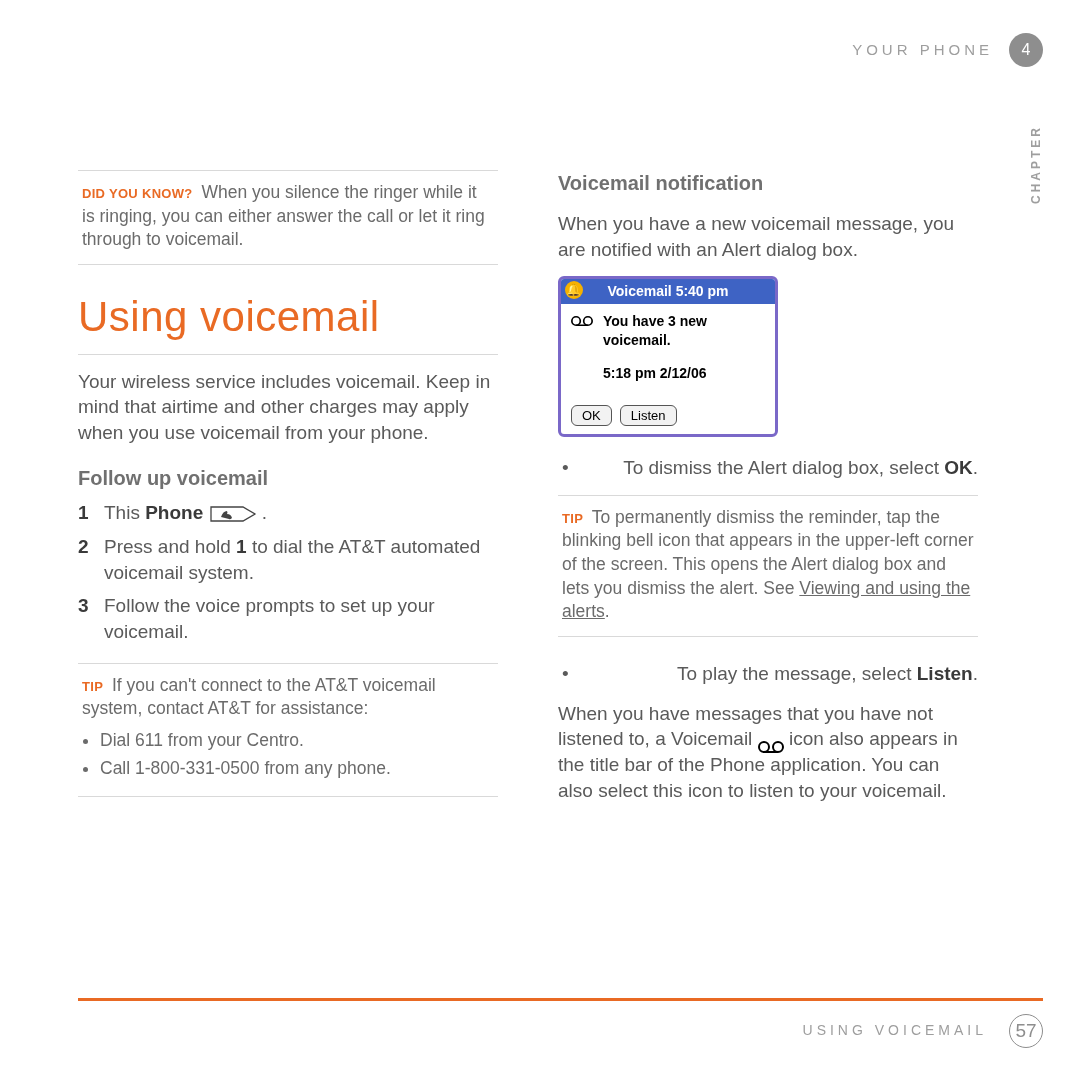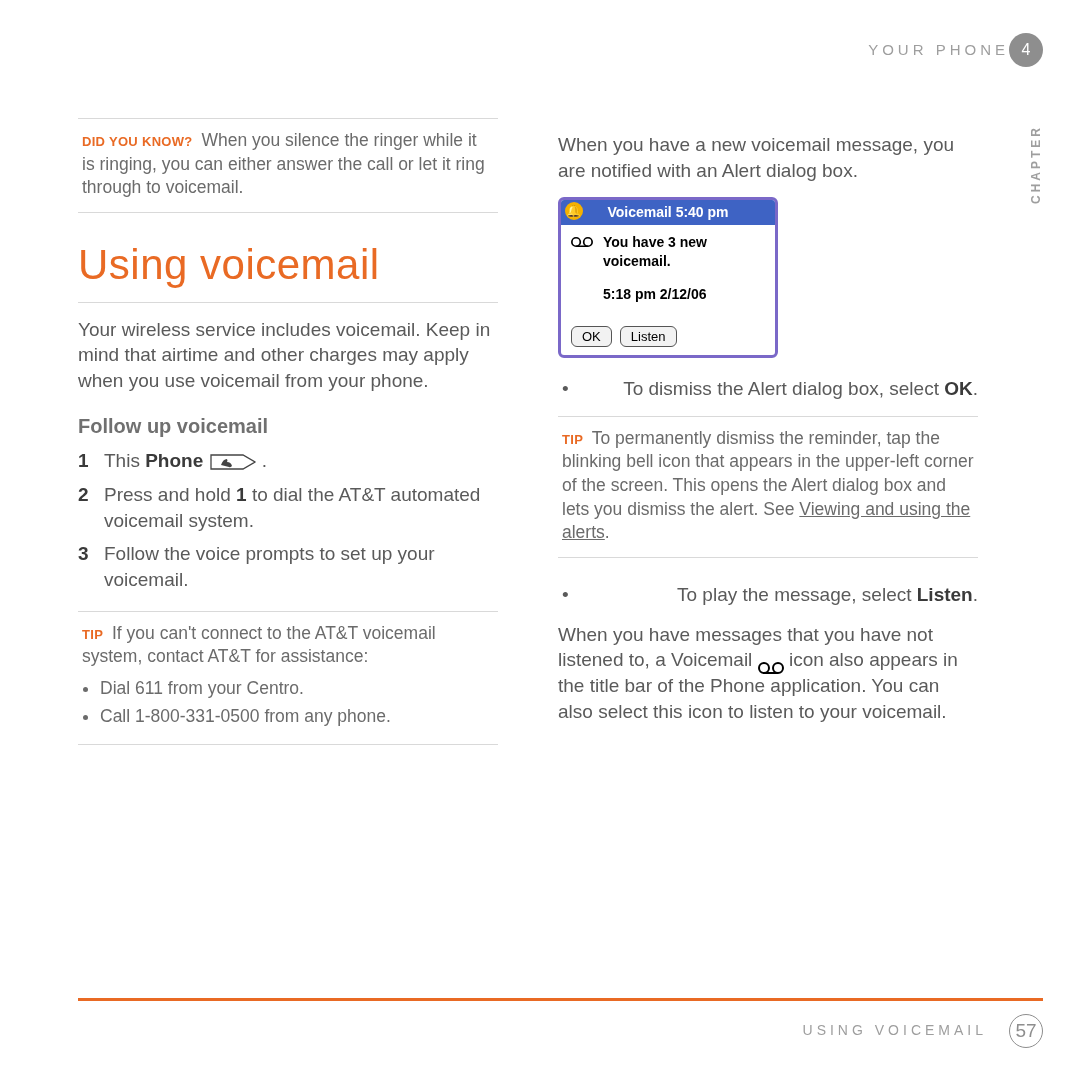--- a/index.html
+++ b/index.html
@@ -21,41 +21,41 @@
     line-height:1.35;
   }
   .page{
     position:absolute;
     left:78px;top:30px;
     width:965px;height:1020px;
   }
   
   .runhead{
     display:flex;justify-content:flex-end;align-items:center;
-    height:40px;gap:0;
+    height:40px;gap:16px;
   }
   .runhead-label{
     letter-spacing:4px;font-size:15px;color:var(--light-grey);
   }
   .badge{
     width:34px;height:34px;border-radius:50%;
     background:var(--badge-grey);color:#fff;
     display:flex;align-items:center;justify-content:center;
     font-size:16px;
   }
   .side-chapter{
     position:absolute;right:-1px;top:95px;
     writing-mode:vertical-rl;transform:rotate(180deg);
     letter-spacing:3px;font-size:12px;color:var(--light-grey);
     font-weight:600;
   }
   
   .cols{
     display:flex;gap:60px;
-    margin-top:48px;
+    margin-top:100px;
     width:900px;
   }
   .col{flex:1 1 0;min-width:0;}
   
   .callout{
     border-top:1px solid var(--rule);
     border-bottom:1px solid var(--rule);
     padding:10px 4px 12px 4px;
     font-size:17.5px;color:#6b6b6b;
     margin:0 0 24px 0;
@@ -193,20 +193,21 @@
         <ul>
           <li>Dial 611 from your Centro.</li>
           <li>Call 1-800-331-0500 from any phone.</li>
         </ul>
       </div>
 
     </div>
 
     <div class="col">
 
+      <h3 class="sub" style="margin-top:0">Voicemail notification</h3>
 
       <p>When you have a new voicemail message, you are notified with an Alert dialog box.</p>
 
       <div class="shot">
         <div class="shot-title">
           <span class="shot-bell">🔔</span>
           <span>Voicemail   5:40 pm</span>
         </div>
         <div class="shot-body">
           <div class="shot-line1">

